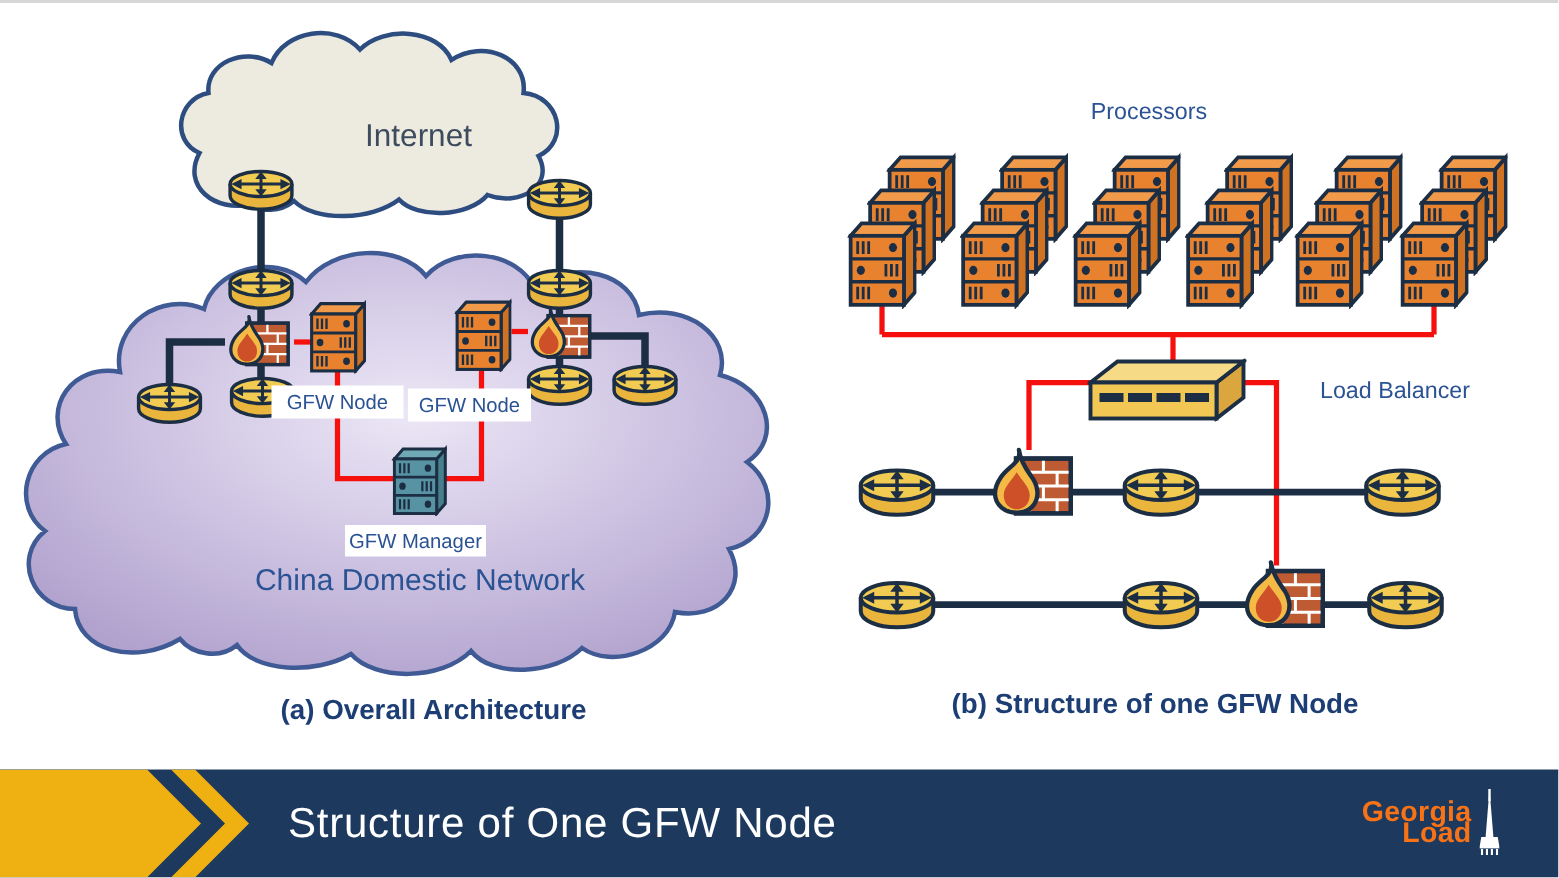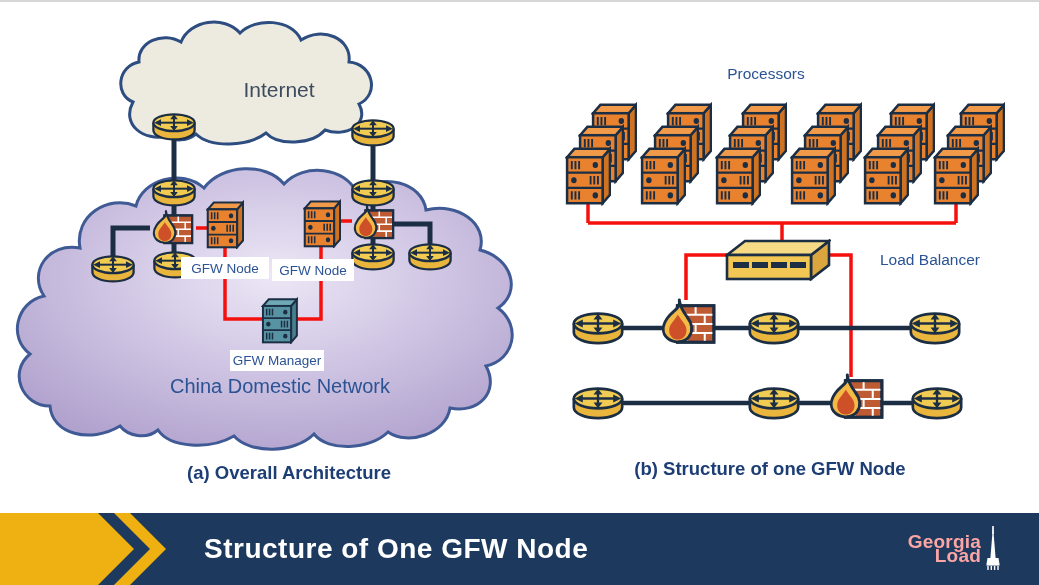--- a/index.html
+++ b/index.html
@@ -21,30 +21,29 @@
   .banner{
     position:absolute;left:0;top:513px;width:1039px;height:72px;
     background:#1d3a5e;
   }
   .banner .chevrons{
     position:absolute;left:0;top:0;height:72px;width:180px;
   }
   .banner .slide-title{
     position:absolute;left:192px;top:0;height:72px;
     display:flex;align-items:center;
-    color:#ffffff;font-size:28px;font-weight:bold;letter-spacing:.5px;
+    color:#ffffff;font-size:28px;font-weight:normal;letter-spacing:.5px;
     white-space:nowrap;
-    margin-left:12px;
   }
   .banner .logo{
     position:absolute;right:37px;top:0;height:72px;
     display:flex;align-items:center;gap:3px;
   }
   .banner .logo .wordmark{
-    color:#fca5a5;font-weight:bold;font-size:19px;line-height:14px;
+    color:#f97316;font-weight:bold;font-size:19px;line-height:14px;
     text-align:right;letter-spacing:.2px;
   }
   .banner .logo svg{display:block;}
   
   text{font-family:"Liberation Sans", sans-serif;}
   .t-internet{font-size:21px;fill:#3d4b5e;}
   .t-network{font-size:20px;fill:#2b5394;}
   .t-label{font-size:13.5px;fill:#2b5394;}
   .t-side{font-size:15.5px;fill:#2b5394;}
   .t-caption{font-size:18.5px;font-weight:bold;fill:#1d3e75;}

